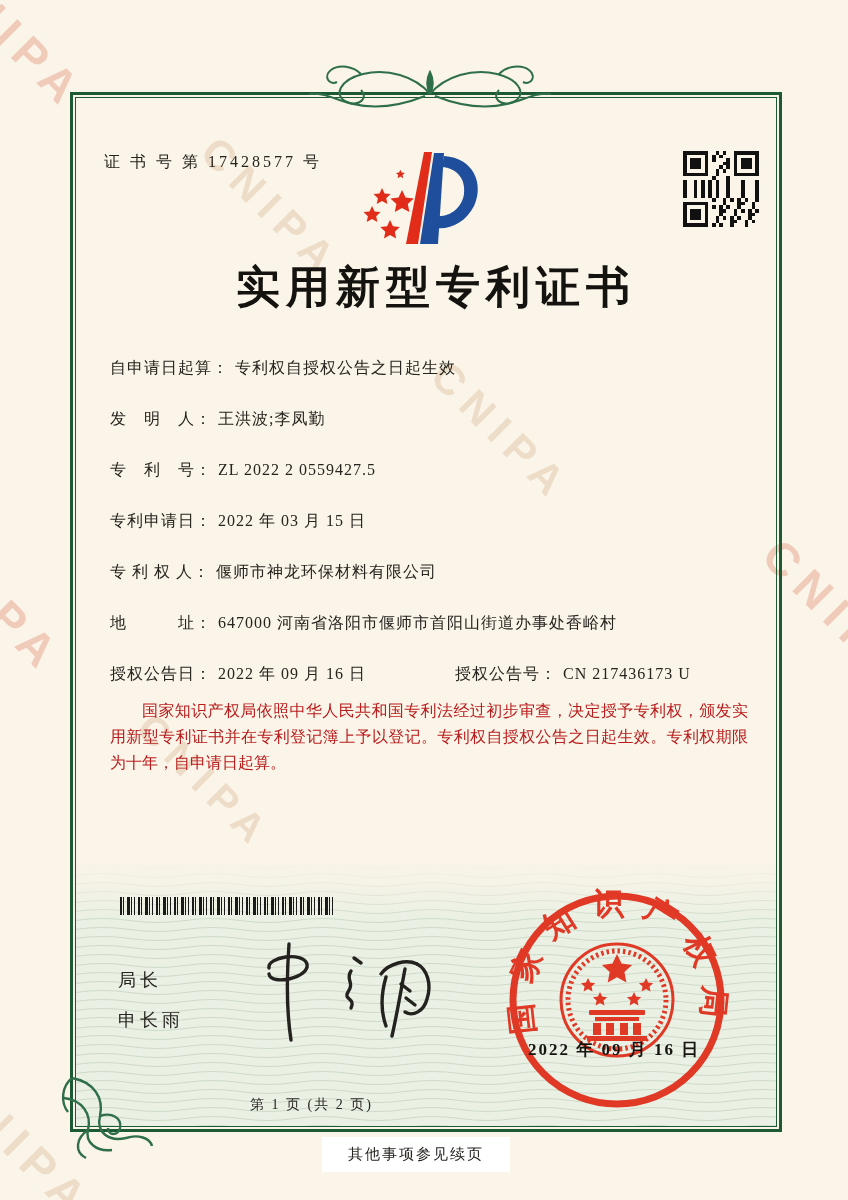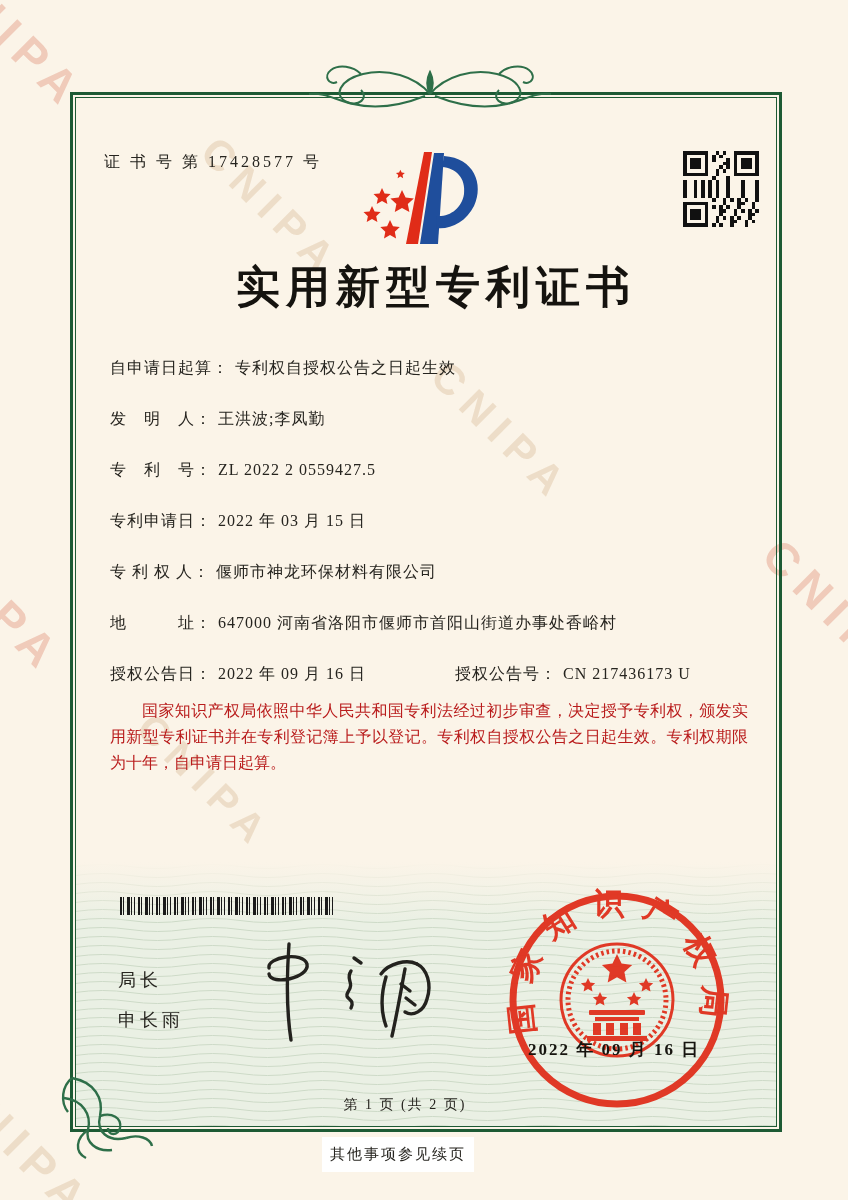--- a/index.html
+++ b/index.html
@@ -80,26 +80,26 @@
 
   
   .seal { position:absolute; left:505px; top:888px; z-index:5; opacity:0.93; }
   .seal-date {
     position:absolute; left:528px; top:1038px; z-index:6;
     font-size:17px; letter-spacing:2px; color:#16140f; font-weight:bold; white-space:nowrap;
   }
 
   
   .page-info {
-    position:absolute; left:250px; top:1096px; width:310px; text-align:center;
+    position:absolute; left:250px; top:1096px; width:310px; 
     font-size:14px; letter-spacing:2px; z-index:4;
   }
   .continuation {
     position:absolute; left:322px; top:1137px; z-index:4;
-    background:#ffffff; padding:8px 8px; font-size:15px; letter-spacing:2px;
+    background:#ffffff; padding:8px 26px; font-size:15px; letter-spacing:2px;
   }
 
   .ornament { position:absolute; z-index:4; }
 </style>
 </head>
 <body>
 
 <div class="wm wm-pink" style="left:-38px; top:-52px;">CNIPA</div>
 <div class="wm wm-tan" style="left:225px; top:128px; font-size:42px;">CNIPA</div>
 <div class="wm wm-tan" style="left:455px; top:352px; font-size:42px;">CNIPA</div>

